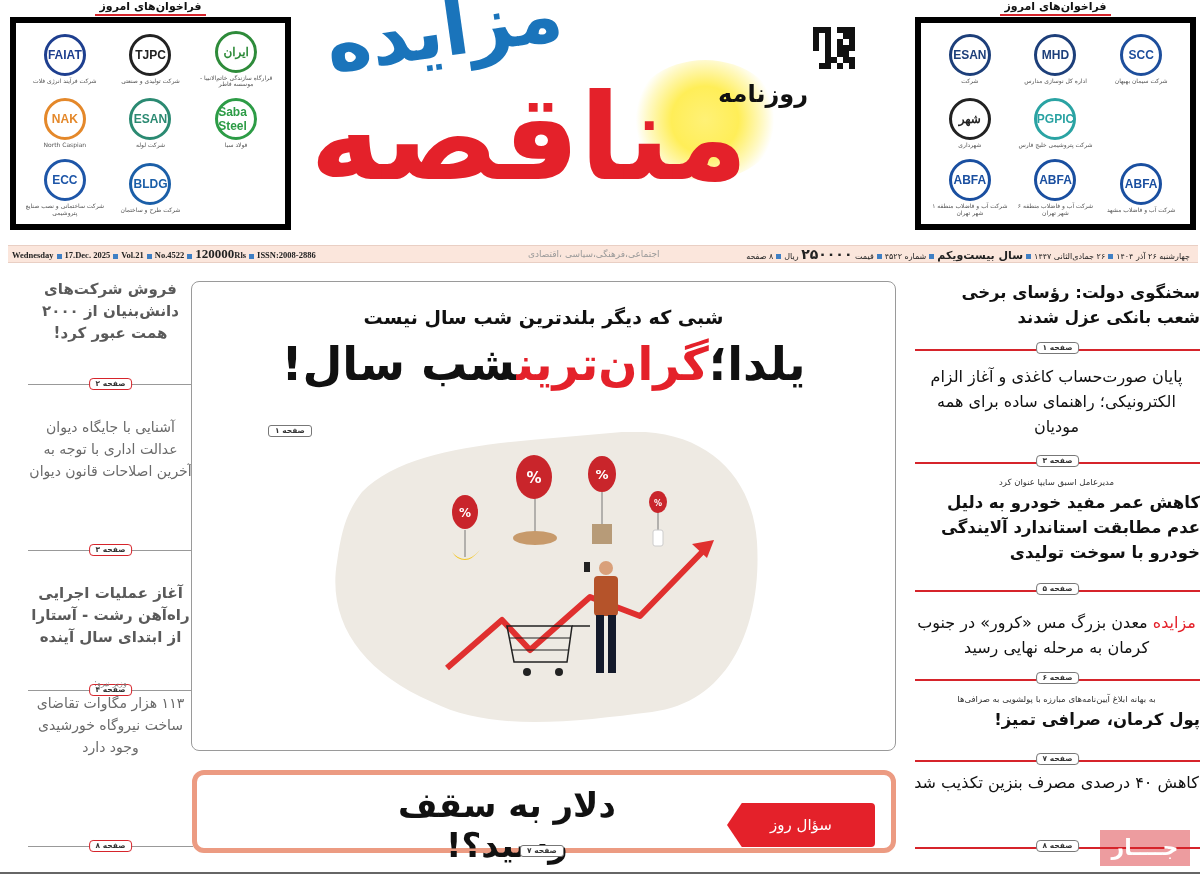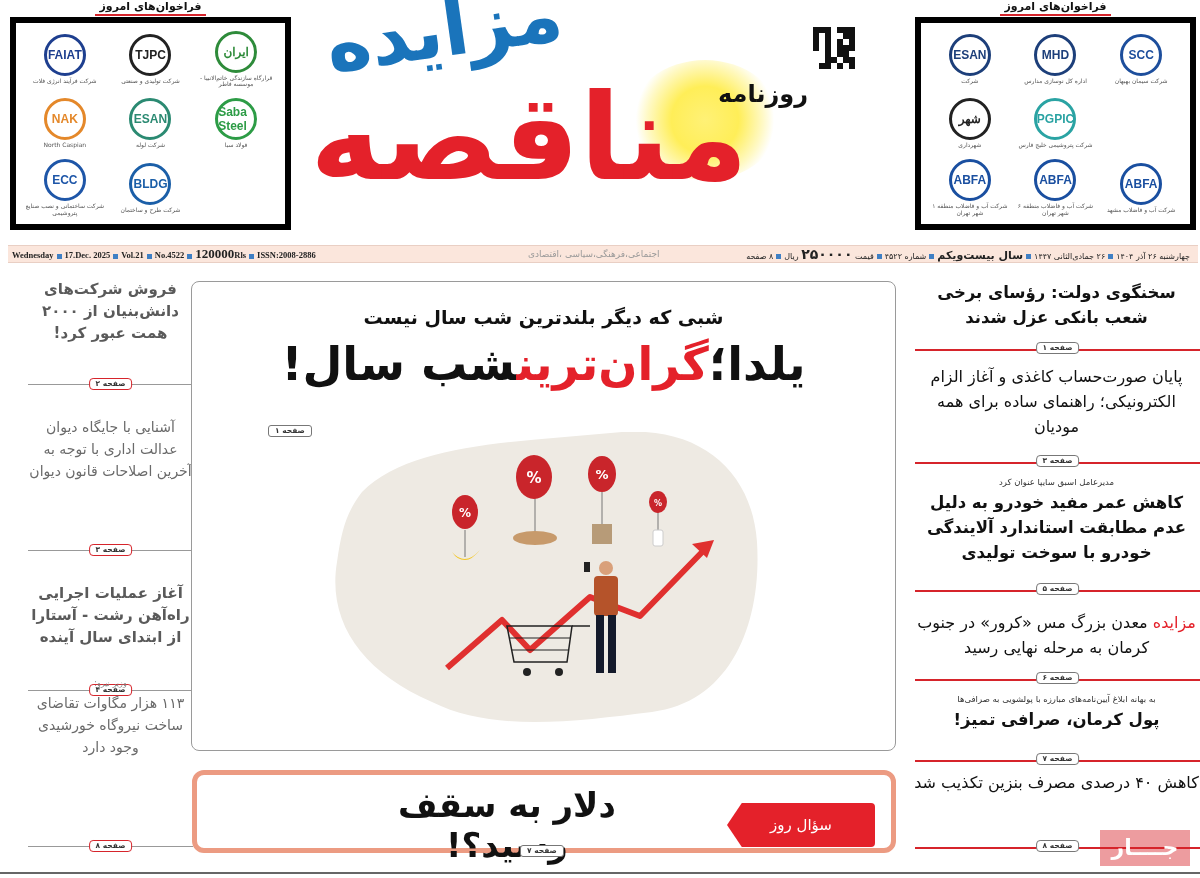--- a/index.html
+++ b/index.html
@@ -98,21 +98,21 @@
     color: #fff; font-size: 15px; line-height: 44px; text-align: center; direction: rtl; border-radius: 4px;
     clip-path: polygon(10% 0, 100% 0, 100% 100%, 10% 100%, 0 50%);
     margin-top: 13px;
   }
   .q-text { position: absolute; left: 150px; top: 10px; width: 320px; text-align: center; font-size: 34px; font-weight: bold; direction: rtl; color: #111; letter-spacing: -1px; }
   .q-pg { position: absolute; left: 323px; bottom: -9px; height: 12px; padding: 0 6px; border: 1px solid #777; border-radius: 3px; font-size: 7.5px; line-height: 10px; direction: rtl; color:#333; background:#fff; font-weight:bold; }
 
   
   .right-col { position: absolute; left: 913px; top: 270px; width: 287px; height: 600px; direction: rtl; }
   .r-item { position: absolute; left: 0; width: 287px; text-align: center; color: #111; }
-  .r-item .hd { font-weight: bold; font-size: 16.5px; line-height: 25px; }
+  .r-item .hd { font-weight: bold; font-size: 16.5px; line-height: 25px; text-align: right; }
   .r-item .bd { font-size: 16px; line-height: 25px; }
   .r-item .kicker { font-size: 8.5px; color: #333; line-height: 12px; margin-bottom: 2px; }
   .r-item .hl { color: #e4212a; }
   .r-rule { position: absolute; left: 2px; width: 285px; height: 12px; }
   .r-rule::before { content:""; position:absolute; left:0; right:0; top:7px; border-top:2.5px solid #d6242b; }
   .r-rule .pg-badge { border: 1px solid #777; }
 
   .watermark { position: absolute; left: 1100px; top: 830px; width: 90px; height: 36px; background: rgba(214,36,43,0.45); color: #fff; font-size: 22px; font-weight: bold; text-align: center; line-height: 36px; direction: rtl; }
   .bottom-rule { position: absolute; left: 0; top: 872px; width: 1200px; border-top: 2px solid #666; }
 </style>

